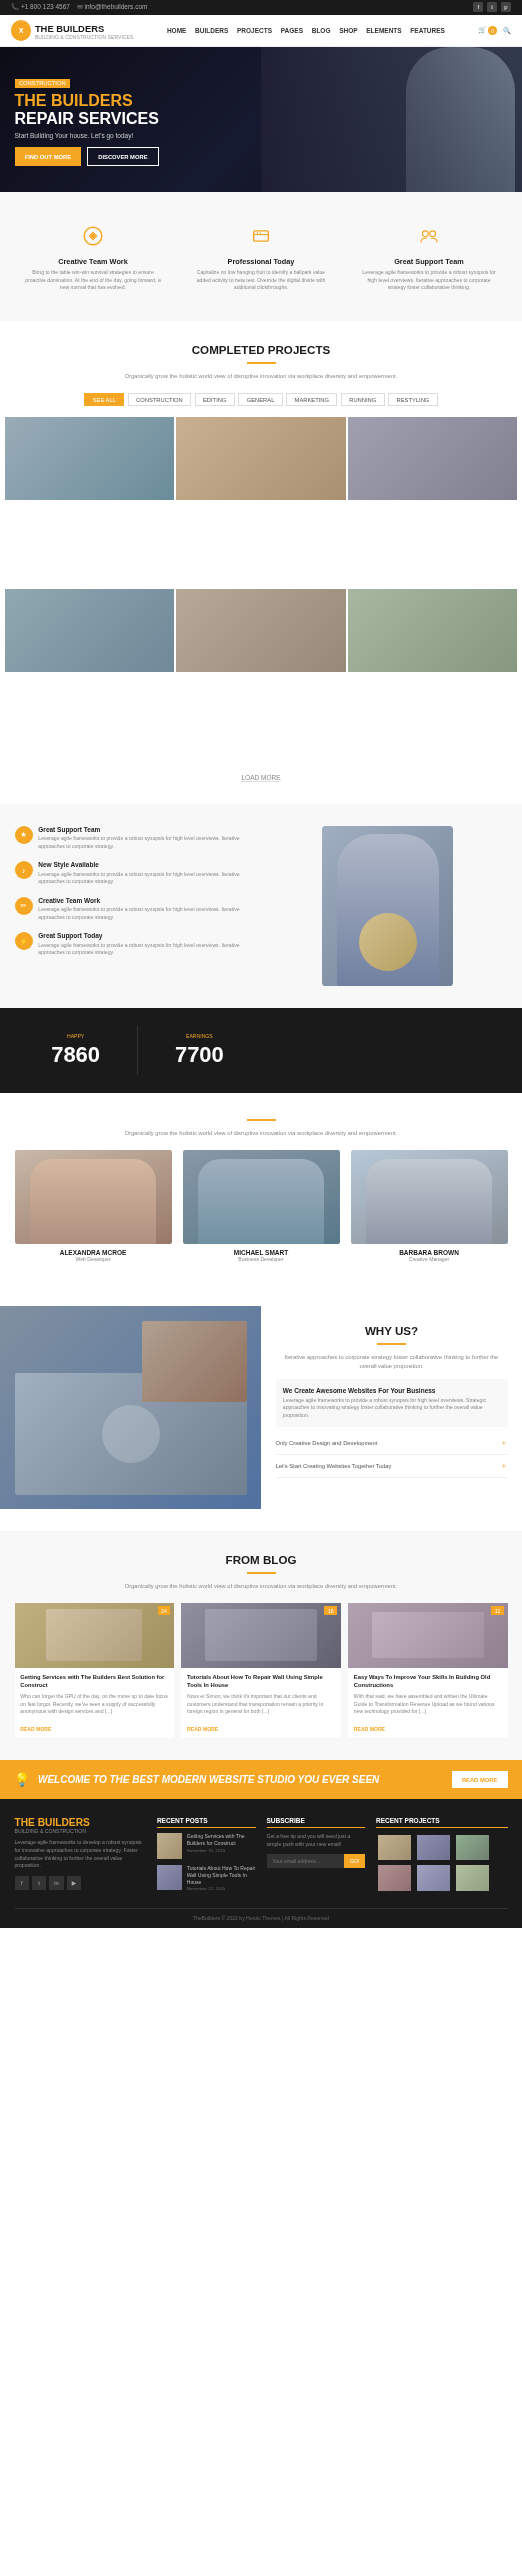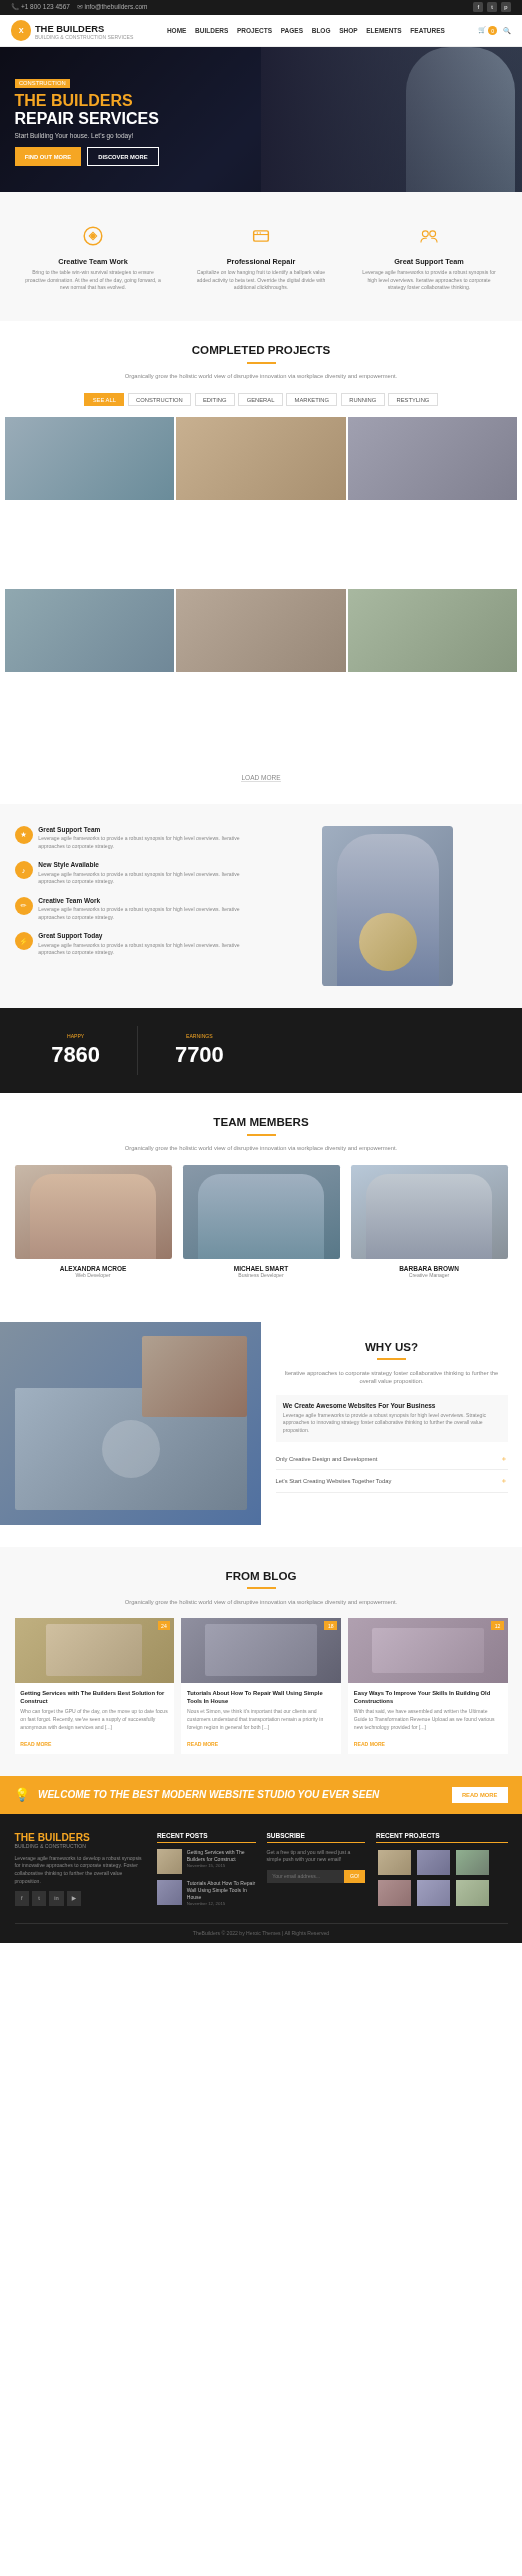--- a/index.html
+++ b/index.html
@@ -227,21 +227,21 @@
     </div>
     <div class="feature-item">
       <div class="feature-icon">
         <svg viewBox="0 0 30 30" fill="none">
             <rect x="5" y="8" width="20" height="14" rx="2" stroke="#f5a623" stroke-width="2"></rect>
             <path d="M5 13h20" stroke="#f5a623" stroke-width="1.5"></path>
             <circle cx="10" cy="11" r="1" fill="#f5a623"></circle>
             <circle cx="14" cy="11" r="1" fill="#f5a623"></circle>
           </svg>
       </div>
-      <div class="feature-title">Professional Repair</div>
+      <div class="feature-title">Professional Today</div>
       <div class="feature-desc">Capitalize on low hanging fruit to identify a ballpark value added activity to beta test. Override the digital divide with additional clickthroughs.</div>
     </div>
     <div class="feature-item">
       <div class="feature-icon">
         <svg viewBox="0 0 30 30" fill="none">
             <circle cx="10" cy="12" r="4" stroke="#f5a623" stroke-width="1.5"></circle>
             <circle cx="20" cy="12" r="4" stroke="#f5a623" stroke-width="1.5"></circle>
             <path d="M4 24c0-4 3-6 6-6h2" stroke="#f5a623" stroke-width="1.5"></path>
             <path d="M18 18h2c3 0 6 2 6 6" stroke="#f5a623" stroke-width="1.5"></path>
           </svg>
@@ -339,21 +339,20 @@
       <div class="stat-number">7860</div>
     </div>
     <div class="stat-item">
       <div class="stat-label-top">EARNINGS</div>
       <div class="stat-number">7700</div>
     </div>
   </div>
 </section>
 
 <section class="team-section">
-  <h2 class="section-title">TEAM MEMBERS</h2>
   <div class="divider-line"></div>
   <p class="section-desc">Organically grow the holistic world view of disruptive innovation via
 workplace diversity and empowerment.</p>
   <div class="team-grid">
     <div class="team-member">
       <div class="member-photo worker-photo-1">
         <div class="member-photo-shape" style="background:linear-gradient(to bottom,#d4b8a0,#b09080);"></div>
       </div>
       <div class="member-name">ALEXANDRA MCROE</div>
       <div class="member-role">Web Developer</div>

